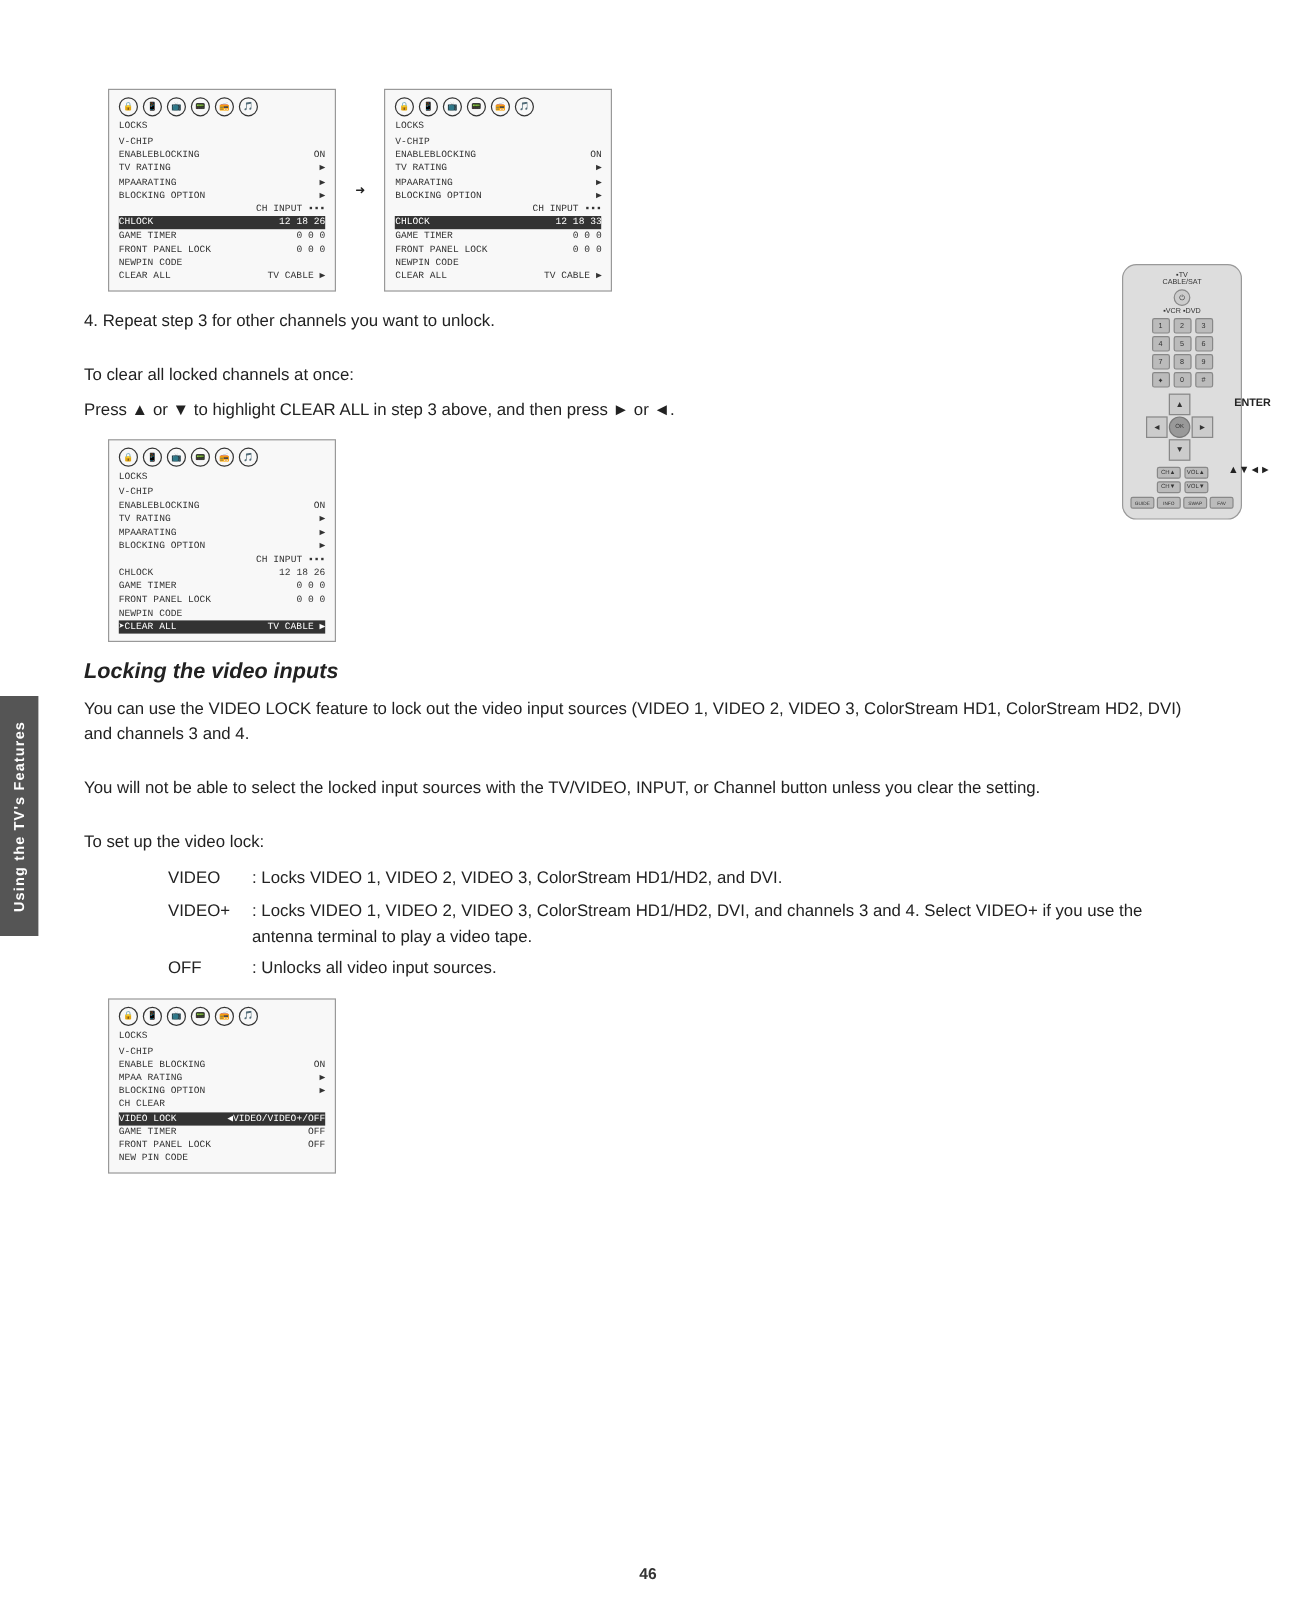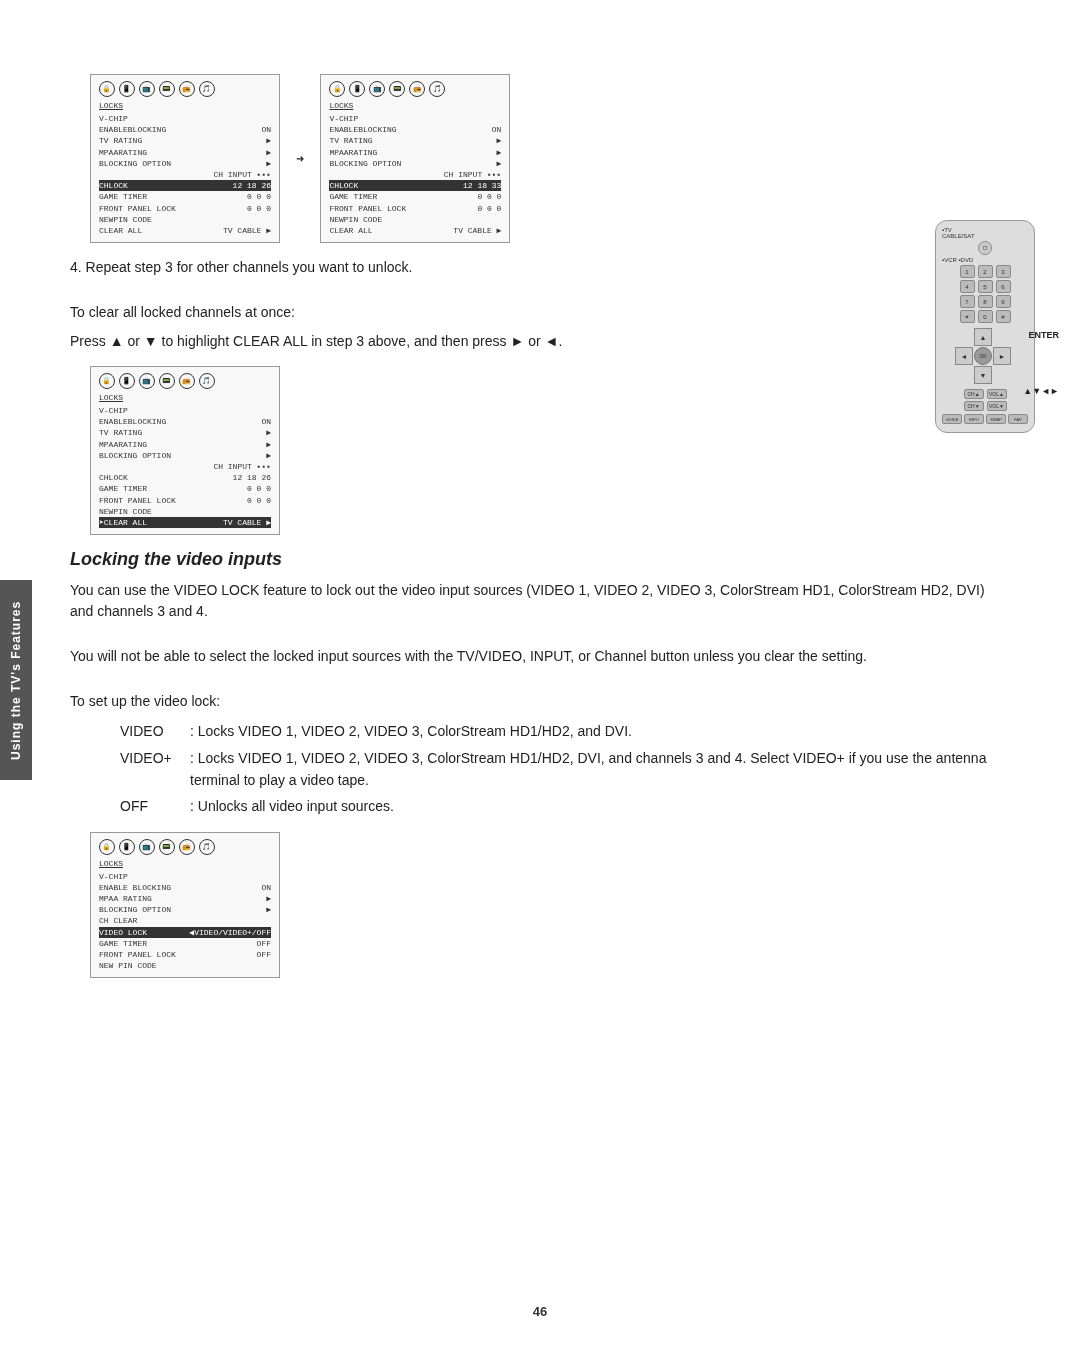--- a/index.html
+++ b/index.html
@@ -87,21 +87,20 @@
       border-radius: 50%;
       display: inline-flex;
       align-items: center;
       justify-content: center;
       font-size: 7px;
       font-weight: bold;
     }
 
     .menu-locks-label {
       font-size: 8px;
-      text-decoration: underline;
       margin-bottom: 3px;
       color: #333;
     }
 
     .menu-row {
       display: flex;
       justify-content: space-between;
       font-size: 8px;
       line-height: 1.4;
       color: #333;
@@ -129,20 +128,21 @@
 
     .remote-body {
       width: 100px;
       background: #ddd;
       border: 1px solid #999;
       border-radius: 12px;
       padding: 6px 6px;
       font-size: 7px;
       color: #333;
       margin: 0 auto;
+      text-align: center;
     }
 
     .remote-btn-row {
       display: flex;
       justify-content: center;
       gap: 3px;
       margin: 2px 0;
     }
 
     .r-btn {
@@ -248,20 +248,21 @@
     .indent-block {
       margin-left: 50px;
       margin-bottom: 8px;
       line-height: 1.6;
     }
 
     .indent-row {
       display: flex;
       gap: 0;
       margin-bottom: 4px;
+      margin-left: 20px;
     }
 
     .indent-label {
       min-width: 70px;
       font-weight: normal;
     }
 
     .indent-desc {
       flex: 1;
     }

